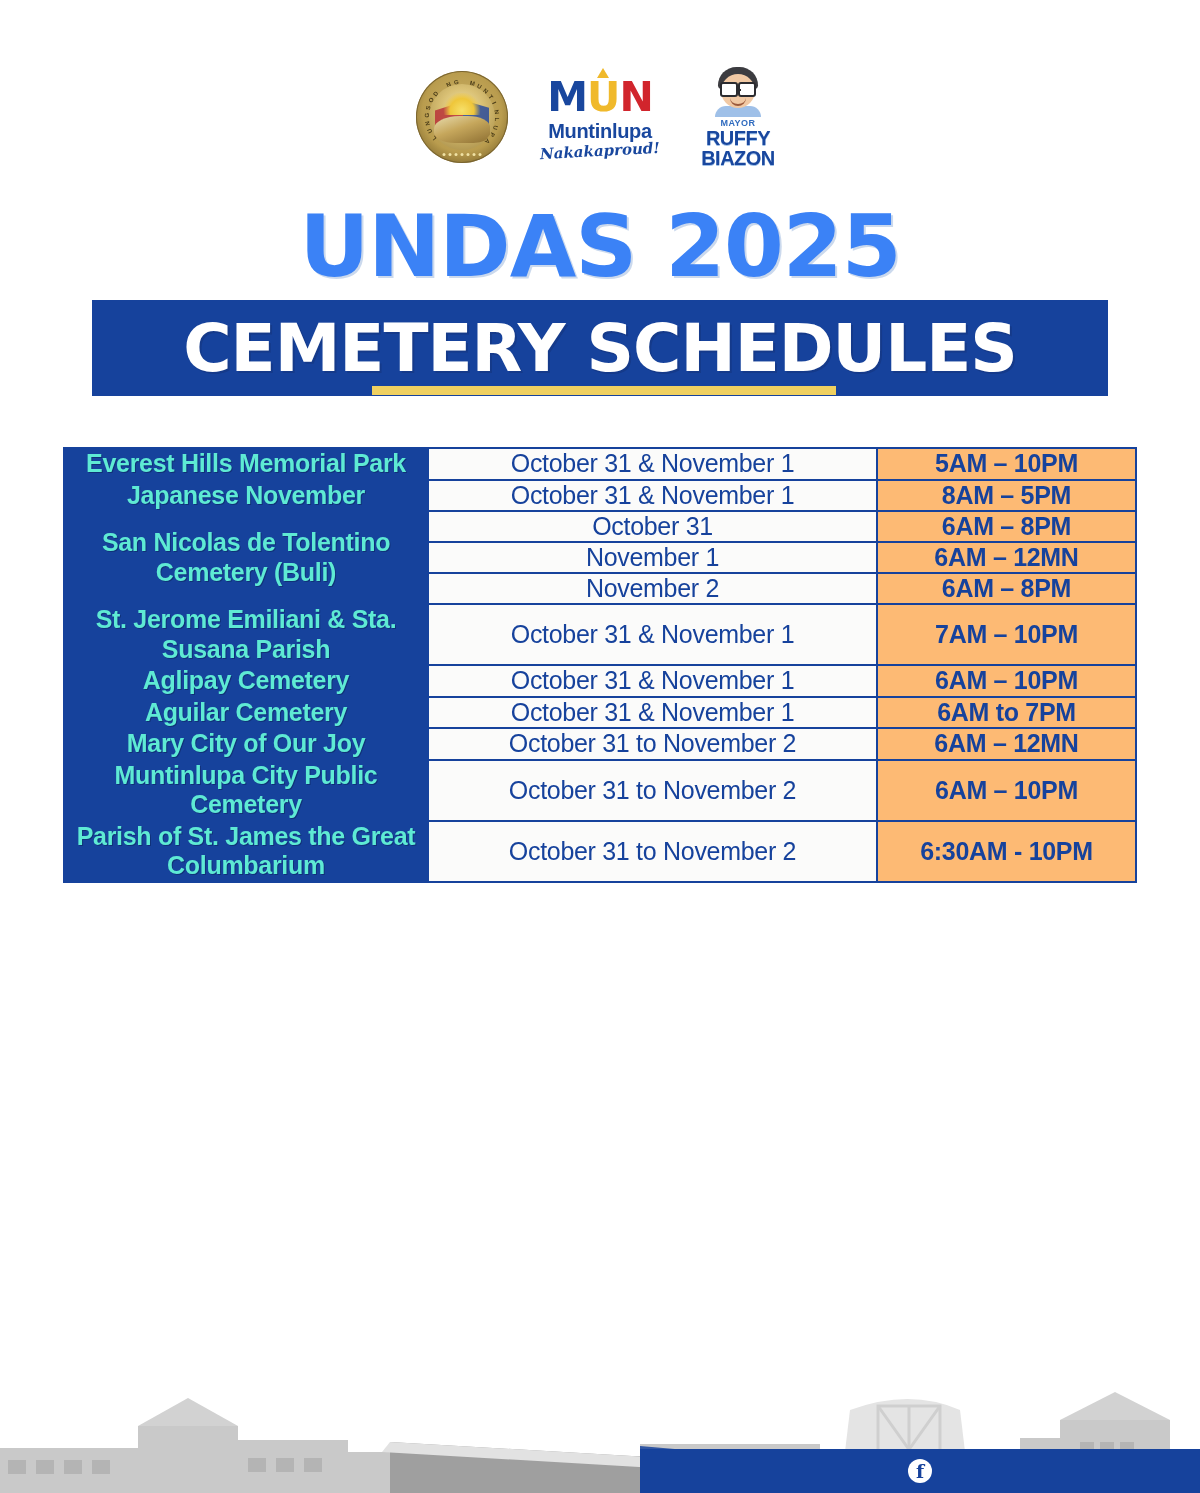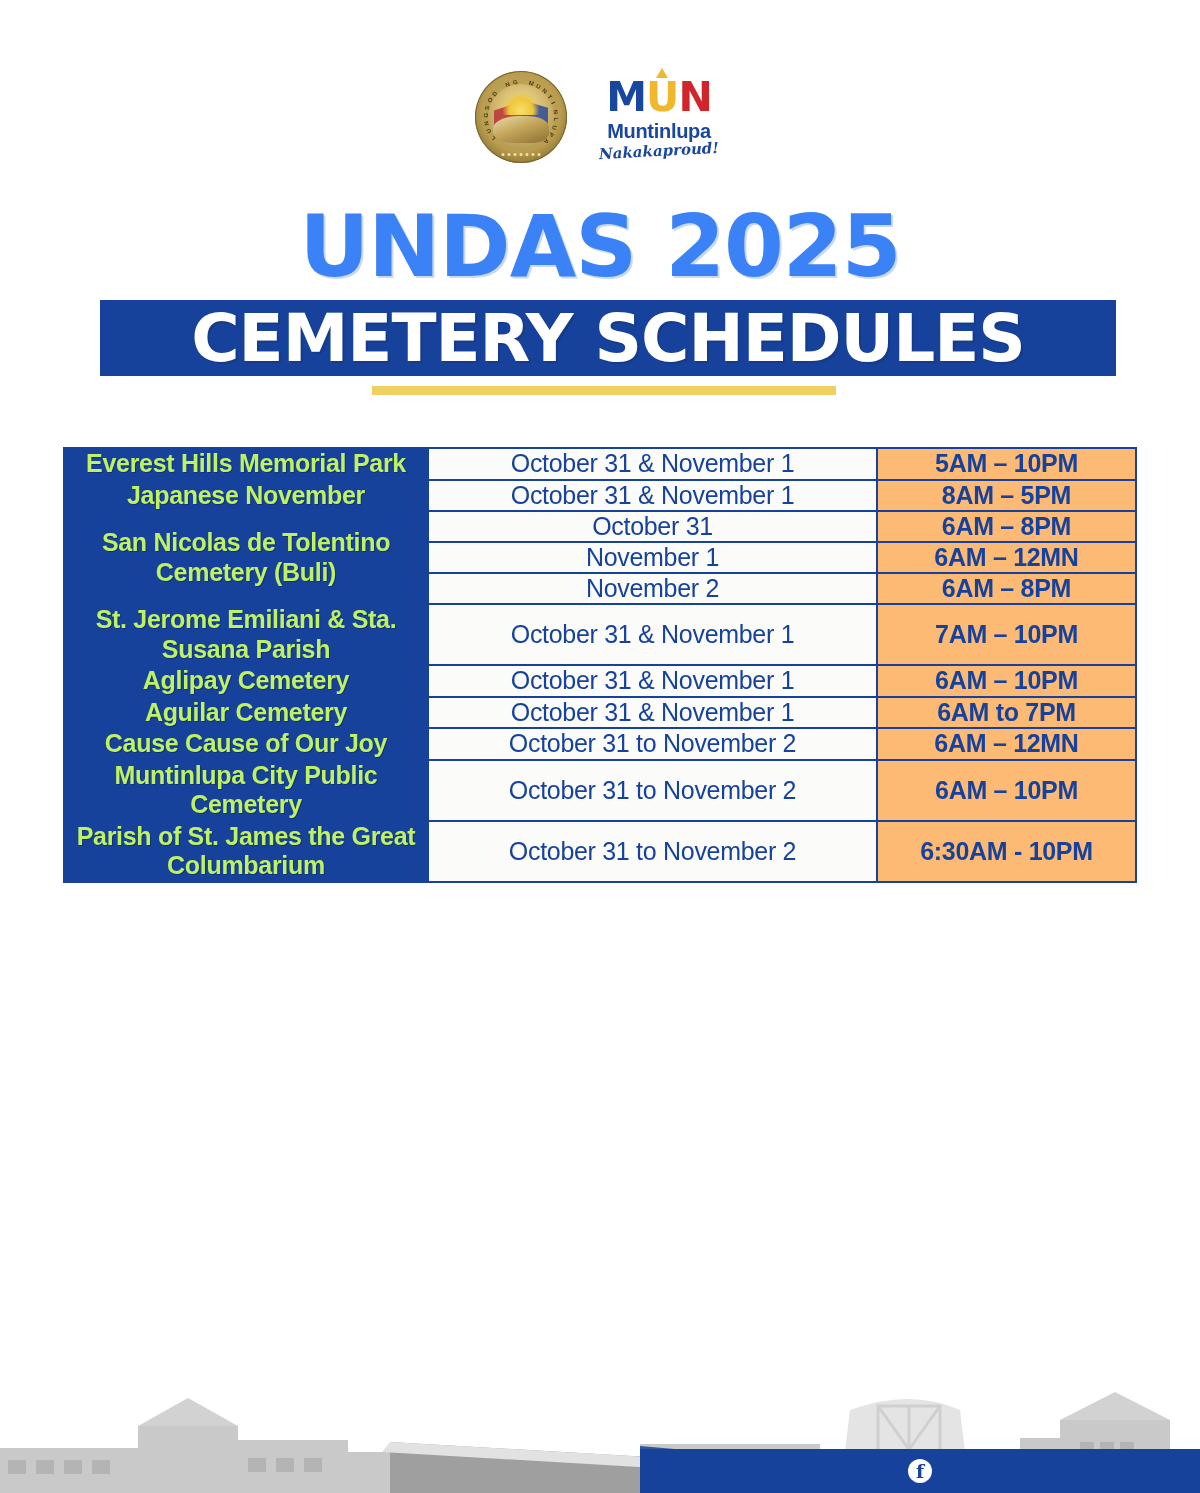--- a/index.html
+++ b/index.html
@@ -228,23 +228,23 @@
     font-size: 86px;
     font-weight: 800;
     letter-spacing: -1px;
     color: #3b82f6;
     font-family: "DejaVu Sans", sans-serif;
     text-shadow: 2px 2px 0 rgba(140,170,215,.45);
   }
   .banner {
     position: absolute;
     top: 300px;
-    left: 100px;
+    left: 92px;
     width: 1016px;
-    height: 76px;
+    height: 96px;
     background: #16429c;
     display: flex;
     align-items: center;
     justify-content: center;
   }
   .banner-text {
     font-size: 66px;
     font-weight: 800;
     color: #ffffff;
     letter-spacing: -1px;
@@ -270,21 +270,21 @@
     table-layout: fixed;
   }
   .schedule td {
     border: 2px solid #16429c;
     padding: 0;
     vertical-align: middle;
   }
   .col-name {
     width: 362px;
     background: #16429c;
-    color: #bef264;
+    color: #5eead4;
     text-align: center;
     font-size: 25px;
     font-weight: 800;
     line-height: 1.18;
     padding: 14px 16px;
     letter-spacing: -.3px;
     text-shadow: 1px 1px 0 rgba(12,35,90,.55);
   }
   .col-date {
     width: 447px;
@@ -397,20 +397,35 @@
   <div class="mun">
     <div class="mun-top">
       <span class="mun-m">M</span>
         <span class="mun-u">U</span>
         <span class="mun-n">N</span>
     </div>
     <div class="mun-name">Muntinlupa</div>
     <div class="mun-tag">Nakakaproud!</div>
   </div>
 
+  <div class="mayor">
+    <div class="mayor-face">
+      <div class="mayor-body"></div>
+      <div class="mayor-hair"></div>
+      <div class="mayor-skin"></div>
+      <div class="mayor-glasses">
+          <i></i>
+          <i></i>
+        </div>
+      <div class="mayor-smile"></div>
+    </div>
+    <div class="mayor-kicker">MAYOR</div>
+    <div class="mayor-name">RUFFY</div>
+    <div class="mayor-name">BIAZON</div>
+  </div>
 
 </div>
 
 <div class="title-main">UNDAS 2025</div>
 
 <div class="banner">
   <div class="banner-text">CEMETERY SCHEDULES</div>
 </div>
 <div class="banner-accent"></div>
 
@@ -448,21 +463,21 @@
         <td class="col-name">Aglipay Cemetery</td>
         <td class="col-date">October 31 &amp; November 1</td>
         <td class="col-time">6AM – 10PM</td>
       </tr>
       <tr>
         <td class="col-name">Aguilar Cemetery</td>
         <td class="col-date">October 31 &amp; November 1</td>
         <td class="col-time">6AM to 7PM</td>
       </tr>
       <tr>
-        <td class="col-name">Cause Cause of Our Joy</td>
+        <td class="col-name">Mary City of Our Joy</td>
         <td class="col-date">October 31 to November 2</td>
         <td class="col-time">6AM – 12MN</td>
       </tr>
       <tr>
         <td class="col-name">Muntinlupa City Public Cemetery</td>
         <td class="col-date">October 31 to November 2</td>
         <td class="col-time">6AM – 10PM</td>
       </tr>
       <tr>
         <td class="col-name">Parish of St. James the Great Columbarium</td>

